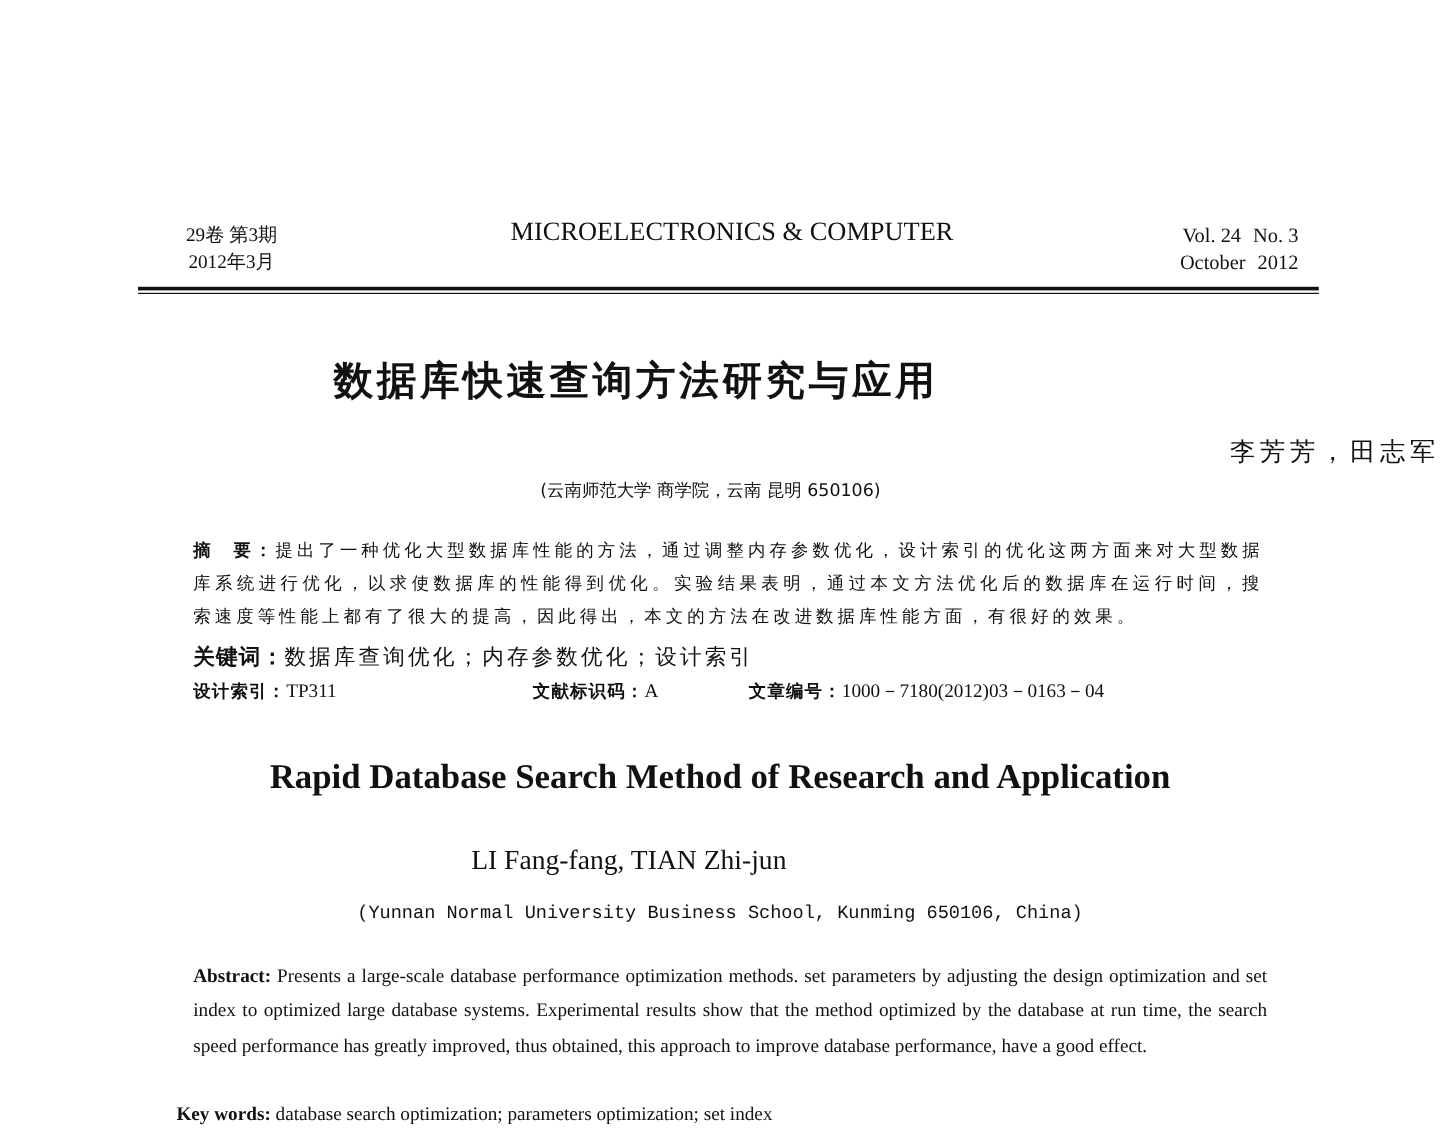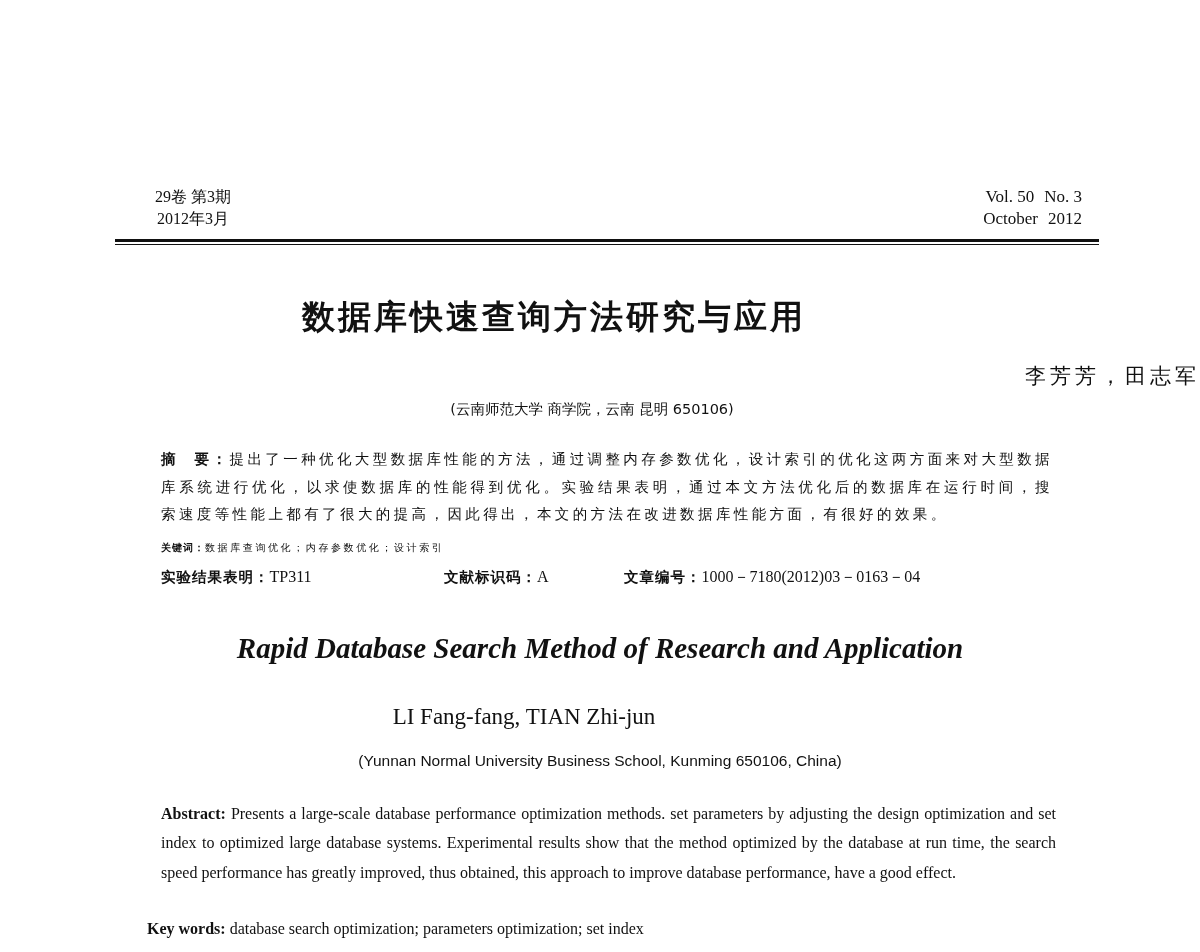--- a/index.html
+++ b/index.html
@@ -60,21 +60,20 @@
   }
 
   
   .cn-title {
     left: 0; width: 1060px; top: 295px;
     text-align: center;
     font-family: "DejaVu Sans", sans-serif;
     font-weight: bold;
     font-size: 33px; line-height: 44px;
     letter-spacing: 3px;
-    padding-left: 24px;
   }
   .cn-authors {
     left: 0; width: 1200px; top: 362px;
     text-align: right;
     font-family: "DejaVu Serif", serif;
     font-size: 21px; line-height: 28px;
     letter-spacing: 4px;
   }
   .cn-affil {
     left: 0; width: 1184px; top: 398px;
@@ -90,21 +89,21 @@
     font-size: 14.5px; line-height: 27.5px;
     letter-spacing: 3.4px;
     text-align: justify;
     text-align-last: left;
   }
   .cn-abs .label { font-weight: bold; letter-spacing: 3px; }
   .cn-abs .label .gap { display: inline-block; width: 16px; }
   .cn-kw {
     left: 161px; top: 537px;
     font-family: "DejaVu Sans", sans-serif;
-    font-size: 10px; line-height: 22px;
+    font-size: 18px; line-height: 22px;
     letter-spacing: 2.6px;
   }
   .cn-kw .label { font-weight: bold; letter-spacing: 1px; }
   .cn-meta {
     top: 566px;
     font-family: "DejaVu Sans", sans-serif;
     font-size: 14.5px; line-height: 22px;
   }
   .cn-meta .label { font-weight: bold; letter-spacing: 1px; }
   .cn-meta .val {
@@ -114,32 +113,32 @@
   .meta-clc { left: 161px; }
   .meta-doc { left: 410px; margin-left: 34px; }
   .meta-art { left: 624px; }
 
   
   .en-title {
     left: 0; width: 1200px; top: 628px;
     text-align: center;
     font-family: "Liberation Serif", "DejaVu Serif", serif;
     font-weight: bold;
-    font-size: 29px; line-height: 40px; font-style: italic;
+    font-size: 29px; line-height: 40px;
   }
   .en-authors {
     left: 0; width: 1048px; top: 702px;
     text-align: center;
     font-family: "Liberation Serif", "DejaVu Serif", serif;
     font-size: 23px; line-height: 30px;
   }
   .en-affil {
     left: 0; width: 1200px; top: 750px;
     text-align: center;
-    font-family: Liberation Sans, sans-serif;
+    font-family: Liberation Mono, monospace;
     font-size: 15.5px; line-height: 22px;
   }
 
   
   .en-abs {
     left: 161px; top: 799px; width: 895px;
     font-family: "Liberation Serif", "DejaVu Serif", serif;
     font-size: 16px; line-height: 29.4px;
     text-align: justify;
   }
@@ -153,25 +152,26 @@
 </style>
 </head>
 <body>
 
 <div class="abs hdr-left">
   <div class="line1">29卷  第3期</div>
   <div>2012年3月</div>
 </div>
 
 <div class="abs hdr-center">
+  <div class="en">MICROELECTRONICS &amp; COMPUTER</div>
 </div>
 
 <div class="abs hdr-right">
   <div>
-    <span>Vol. 50</span><span class="sp"></span><span>No. 3</span>
+    <span>Vol. 24</span><span class="sp"></span><span>No. 3</span>
   </div>
   <div>
     <span>October</span><span class="sp"></span><span>2012</span>
   </div>
 </div>
 
 <div class="abs rule-thick"></div>
 <div class="abs rule-thin"></div>
 
 <div class="abs cn-title">数据库快速查询方法研究与应用</div>
@@ -180,21 +180,21 @@
 
 <div class="abs cn-abs">
   <span class="label"><span>摘</span><span class="gap"></span><span>要：</span></span><span>提出了一种优化大型数据库性能的方法，通过调整内存参数优化，设计索引的优化这两方面来对大型数据库系统进行优化，以求使数据库的性能得到优化。实验结果表明，通过本文方法优化后的数据库在运行时间，搜索速度等性能上都有了很大的提高，因此得出，本文的方法在改进数据库性能方面，有很好的效果。</span>
 </div>
 
 <div class="abs cn-kw">
   <span class="label">关键词：</span><span>数据库查询优化；内存参数优化；设计索引</span>
 </div>
 
 <div class="abs cn-meta meta-clc">
-  <span class="label">实验结果表明：</span><span class="val">TP311</span>
+  <span class="label">设计索引：</span><span class="val">TP311</span>
 </div>
 <div class="abs cn-meta meta-doc">
   <span class="label">文献标识码：</span><span class="val">A</span>
 </div>
 <div class="abs cn-meta meta-art">
   <span class="label">文章编号：</span><span class="val">1000－7180(2012)03－0163－04</span>
 </div>
 
 <div class="abs en-title">Rapid Database Search Method of Research and Application</div>
 <div class="abs en-authors">LI Fang-fang,  TIAN Zhi-jun</div>

